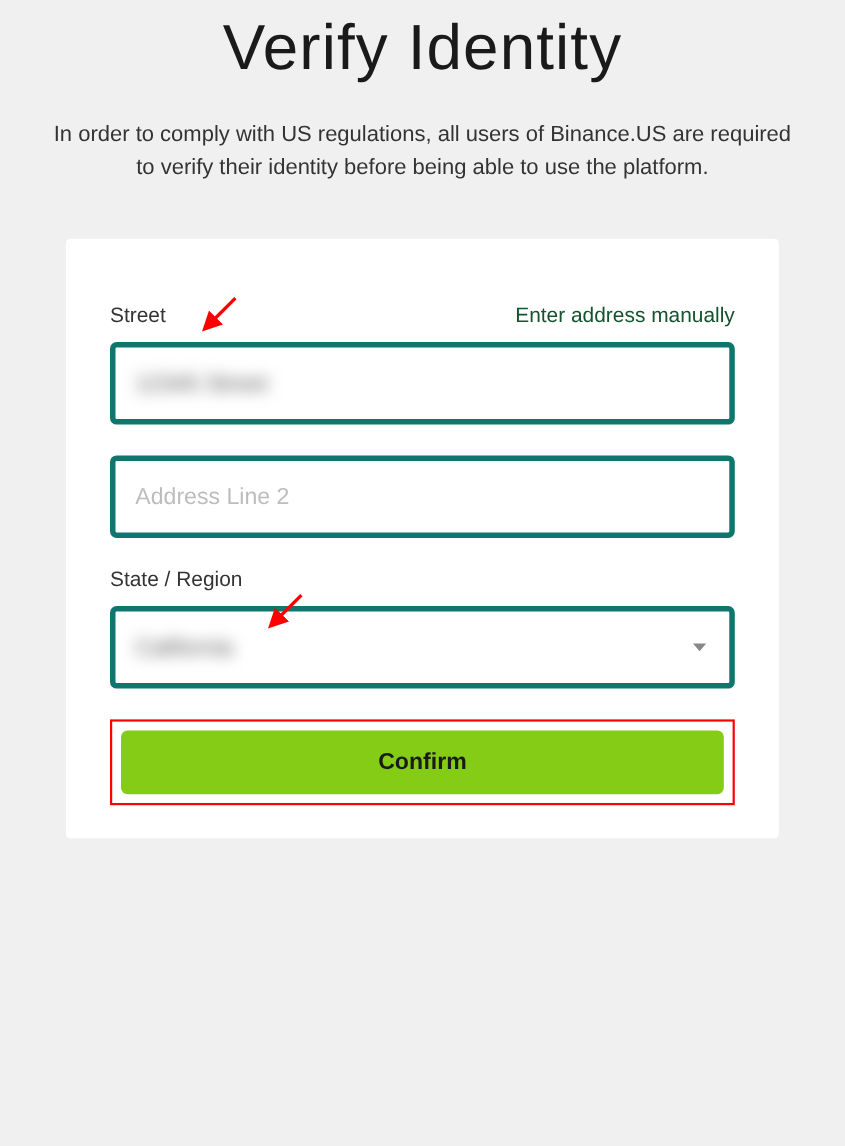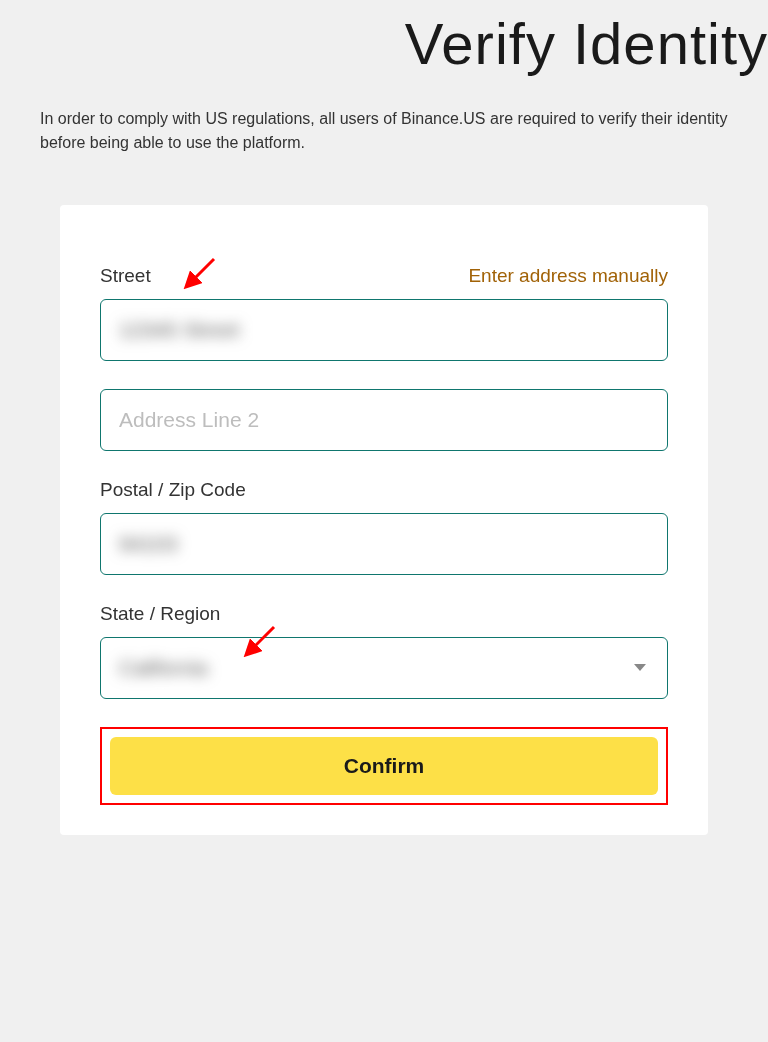--- a/index.html
+++ b/index.html
@@ -4,30 +4,31 @@
   <style>
     * { box-sizing: border-box; margin: 0; padding: 0; }
     body {
       background: #f0f0f0;
       font-family: -apple-system, BlinkMacSystemFont, "Segoe UI", Helvetica, Arial, sans-serif;
       width: 768px;
       height: 1042px;
       overflow: hidden;
     }
     .page-title {
-      text-align: right;
+      text-align: center;
       font-size: 58px;
       font-weight: 300;
       letter-spacing: 1px;
       color: #1a1a1a;
       margin-top: 10px;
       margin-bottom: 30px;
     }
     .page-subtitle {
-      font-size: 16px;
+      text-align: center;
+      font-size: 20px;
       color: #333;
       line-height: 1.5;
       margin: 0 40px 50px;
     }
     .form-card {
       background: #fff;
       margin: 0 60px;
       padding: 60px 40px 30px;
       border-radius: 4px;
       position: relative;
@@ -42,27 +43,27 @@
       align-items: center;
       margin-bottom: 12px;
       gap: 13px;
     }
     .field-label {
       font-size: 19px;
       color: #333;
     }
     .manual-link {
       font-size: 19px;
-      color: #a16207;
+      color: #14532d;
       cursor: pointer;
     }
     .text-input, .select-wrap {
       width: 100%;
-      height: 62px;
-      border: 1px solid #0f766e;
+      height: 75px;
+      border: 5px solid #0f766e;
       border-radius: 6px;
       background: #fff;
       padding: 0 18px;
       font-size: 21px;
       color: #333;
       display: flex;
       align-items: center;
       position: relative;
     }
     .text-input input {
@@ -92,21 +93,21 @@
     }
     .select-caret svg { display: block; }
     .confirm-wrap {
       border: 2px solid #ff0000;
       padding: 8px;
       margin-top: 12px;
     }
     .confirm-button {
       width: 100%;
       height: 58px;
-      background: #fde047;
+      background: #84cc16;
       color: #1a1a1a;
       border: none;
       border-radius: 6px;
       font-size: 21px;
       font-weight: 600;
       cursor: pointer;
     }
     .arrow-annot {
       position: absolute;
       pointer-events: none;
@@ -141,28 +142,20 @@
     </div>
   </div>
 
   <div class="field-group">
     <div class="text-input">
       <input type="text" placeholder="Address Line 2" style="">
     </div>
   </div>
 
 
-  <div class="field-group">
-    <div class="label-row">
-      <span class="field-label">Postal / Zip Code</span>
-    </div>
-    <div class="text-input">
-      <span class="blurred-value">94103</span>
-    </div>
-  </div>
 
   <div class="field-group">
     <div class="label-row">
       <span class="field-label">State / Region</span>
     </div>
     <div class="select-wrap">
       <span class="blurred-value">California</span>
       <span class="select-caret">
         <svg width="14" height="10" viewBox="0 0 14 10">
             <path d="M1 1 L7 8 L13 1 Z" fill="#888"></path>

